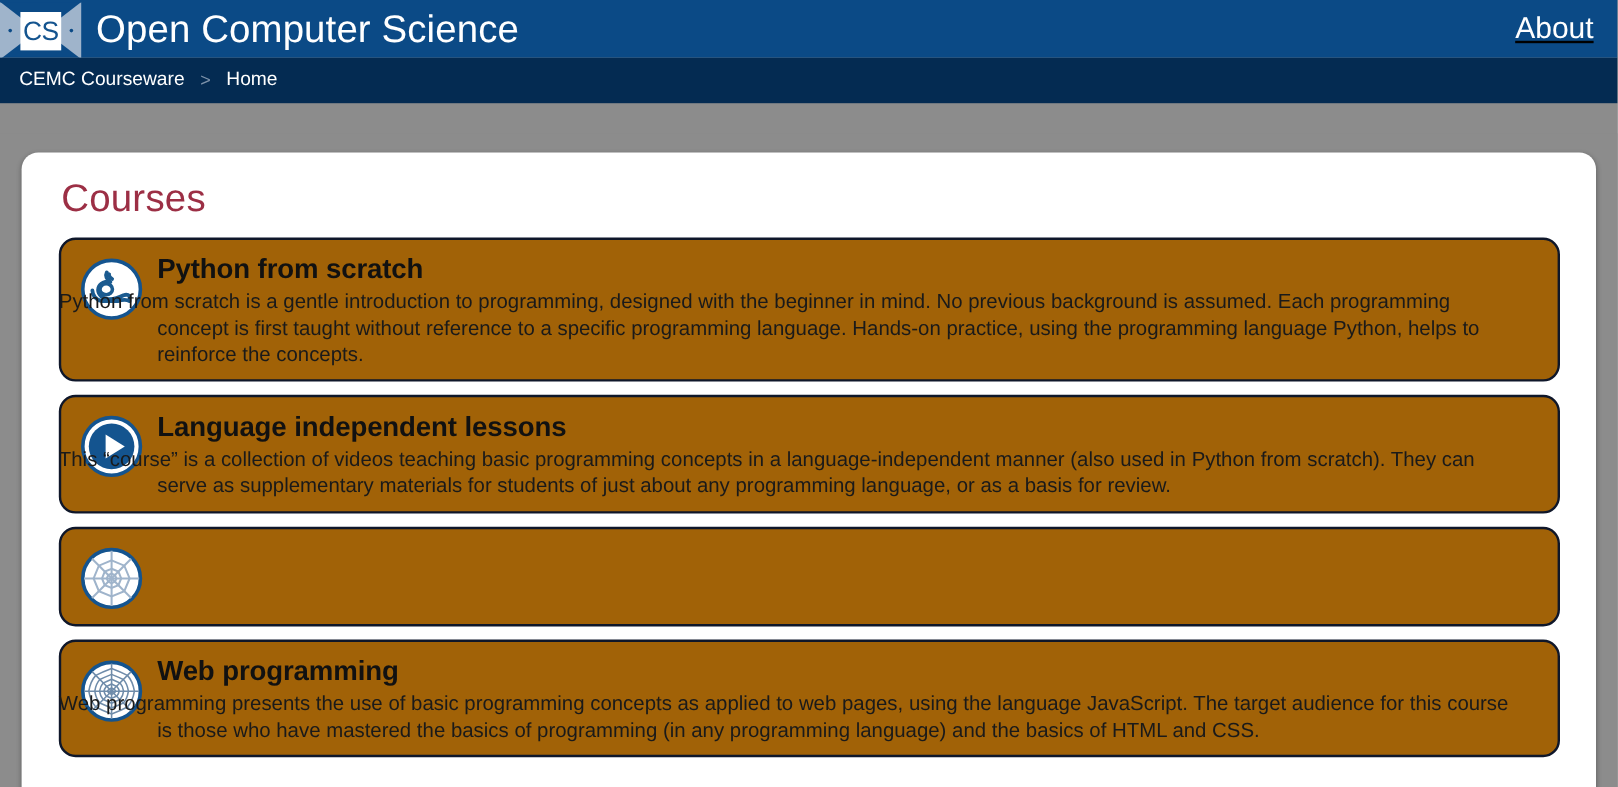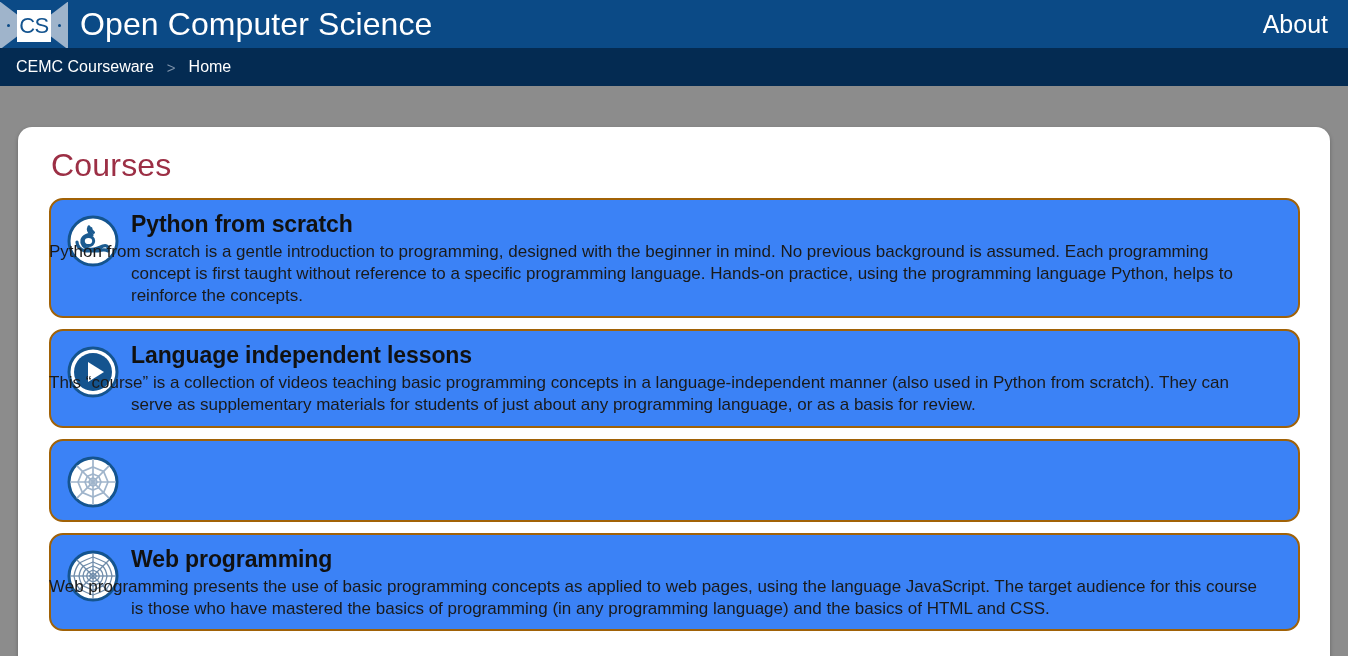--- a/index.html
+++ b/index.html
@@ -59,20 +59,21 @@
     font-size: 32px;
     font-weight: 400;
     margin-left: 12px;
     letter-spacing: 0.1px;
   }
   #header-nav {
     margin-left: auto;
     margin-right: 20px;
     display: flex;
     align-items: flex-end;
+    text-decoration: underline;
   }
   #header-nav a {
     color: #ffffff;
     font-size: 25px;
     text-decoration: none;
   }
 
   
   #breadcrumb-bar {
     height: 38px;
@@ -108,27 +109,27 @@
     font-size: 32px;
     font-weight: 400;
     margin: 4px 0 14px 2px;
     letter-spacing: 0.2px;
   }
 
   
   .course-list { display: block; }
   .course-card {
     position: relative;
-    border: 2px solid #a16207;
+    border: 2px solid #0f172a;
     border-radius: 14px;
     margin: 0 0 11px 0;
     padding: 11px 14px 10px 14px;
     display: flex;
     align-items: flex-start;
-    background: #3b82f6;
+    background: #a16207;
     min-height: 70px;
   }
   .course-icon {
     flex: 0 0 56px;
     width: 56px; height: 56px;
     margin-right: 10px;
     margin-top: 2px;
   }
   .course-body { flex: 1 1 auto; min-width: 0; }
   .course-title {

